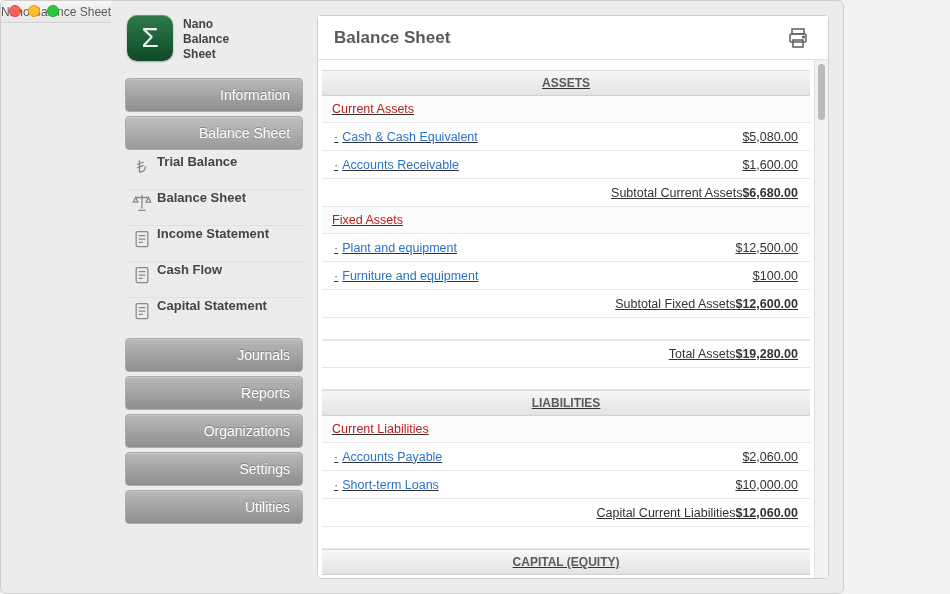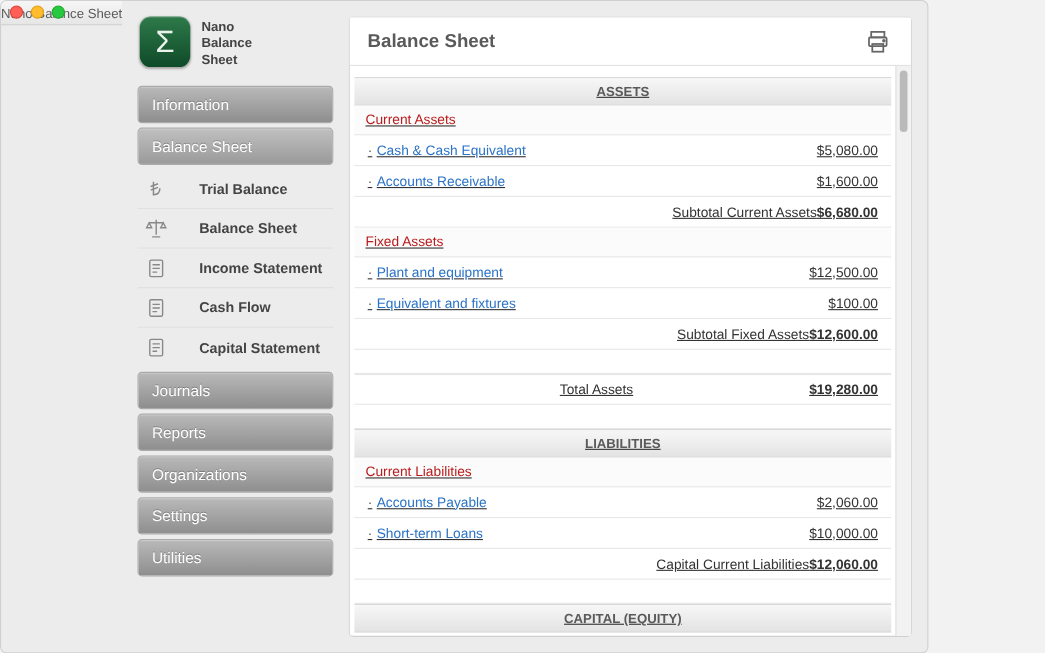--- a/index.html
+++ b/index.html
@@ -96,34 +96,34 @@
     background: linear-gradient(#b9b9b9, #8e8e8e);
     color: #fff;
     font-size: 14px;
     display: flex;
     align-items: center;
     padding: 0 12px;
     margin-bottom: 4px;
     cursor: pointer;
     text-shadow: 0 -1px 0 rgba(0,0,0,0.25);
     box-shadow: inset 0 1px 0 rgba(255,255,255,0.2);
+    justify-content: flex-end;
   }
   .nav-btn.expanded {
     background: linear-gradient(#c0c0c0, #9a9a9a);
   }
 
   .subnav {
     background: transparent;
     margin-bottom: 4px;
   }
   .sub-item {
     height: 36px;
     display: flex;
-    align-items: center;
-    gap: 26px;
+    gap: 2px;
     padding: 0 6px 0 4px;
     border-bottom: 1px solid #e0e0e0;
     cursor: pointer;
     color: #444;
     font-size: 13px;
   }
   .sub-item:last-child { border-bottom: none; }
   .sub-item .si-icon {
     width: 26px; height: 26px;
     display: flex; align-items: center; justify-content: center;
@@ -208,21 +208,21 @@
     margin: 0 4px;
     font-size: 12.5px;
   }
   .row .label { display: flex; align-items: center; gap: 4px; }
   .row .dot { color: #555; }
   .row .link { color: #2a73c7; cursor: pointer; }
   .row .val { color: #333; }
   .row.subtotal .label-sub { margin-left: auto; color: #333; }
   .row.subtotal { justify-content: flex-end; }
   .row.subtotal .val { font-weight: 700; }
-  .row.total { justify-content: flex-end; gap: 160px; border-top: 1px solid #e7e7e7; }
+  .row.total { justify-content: flex-end; border-top: 1px solid #e7e7e7; }
   .row.total .label-sub { color: #333; }
   .row.total .val { font-weight: 700; }
 
   .spacer-row {
     height: 22px;
     border-bottom: 1px solid #e7e7e7;
     margin: 0 4px;
   }
 
   
@@ -392,21 +392,21 @@
             <div class="row">
               <span class="label">
                   <span class="dot">·</span>
                 <span class="link">Plant and equipment</span>
               </span>
               <span class="val">$12,500.00</span>
             </div>
             <div class="row">
               <span class="label">
                   <span class="dot">·</span>
-                <span class="link">Equivalent and fixtures</span>
+                <span class="link">Furniture and equipment</span>
               </span>
               <span class="val">$100.00</span>
             </div>
             <div class="row subtotal">
               <span class="label-sub">Subtotal Fixed Assets</span>
               <span class="val">$12,600.00</span>
             </div>
 
             <div class="spacer-row"></div>
             <div class="row total">

